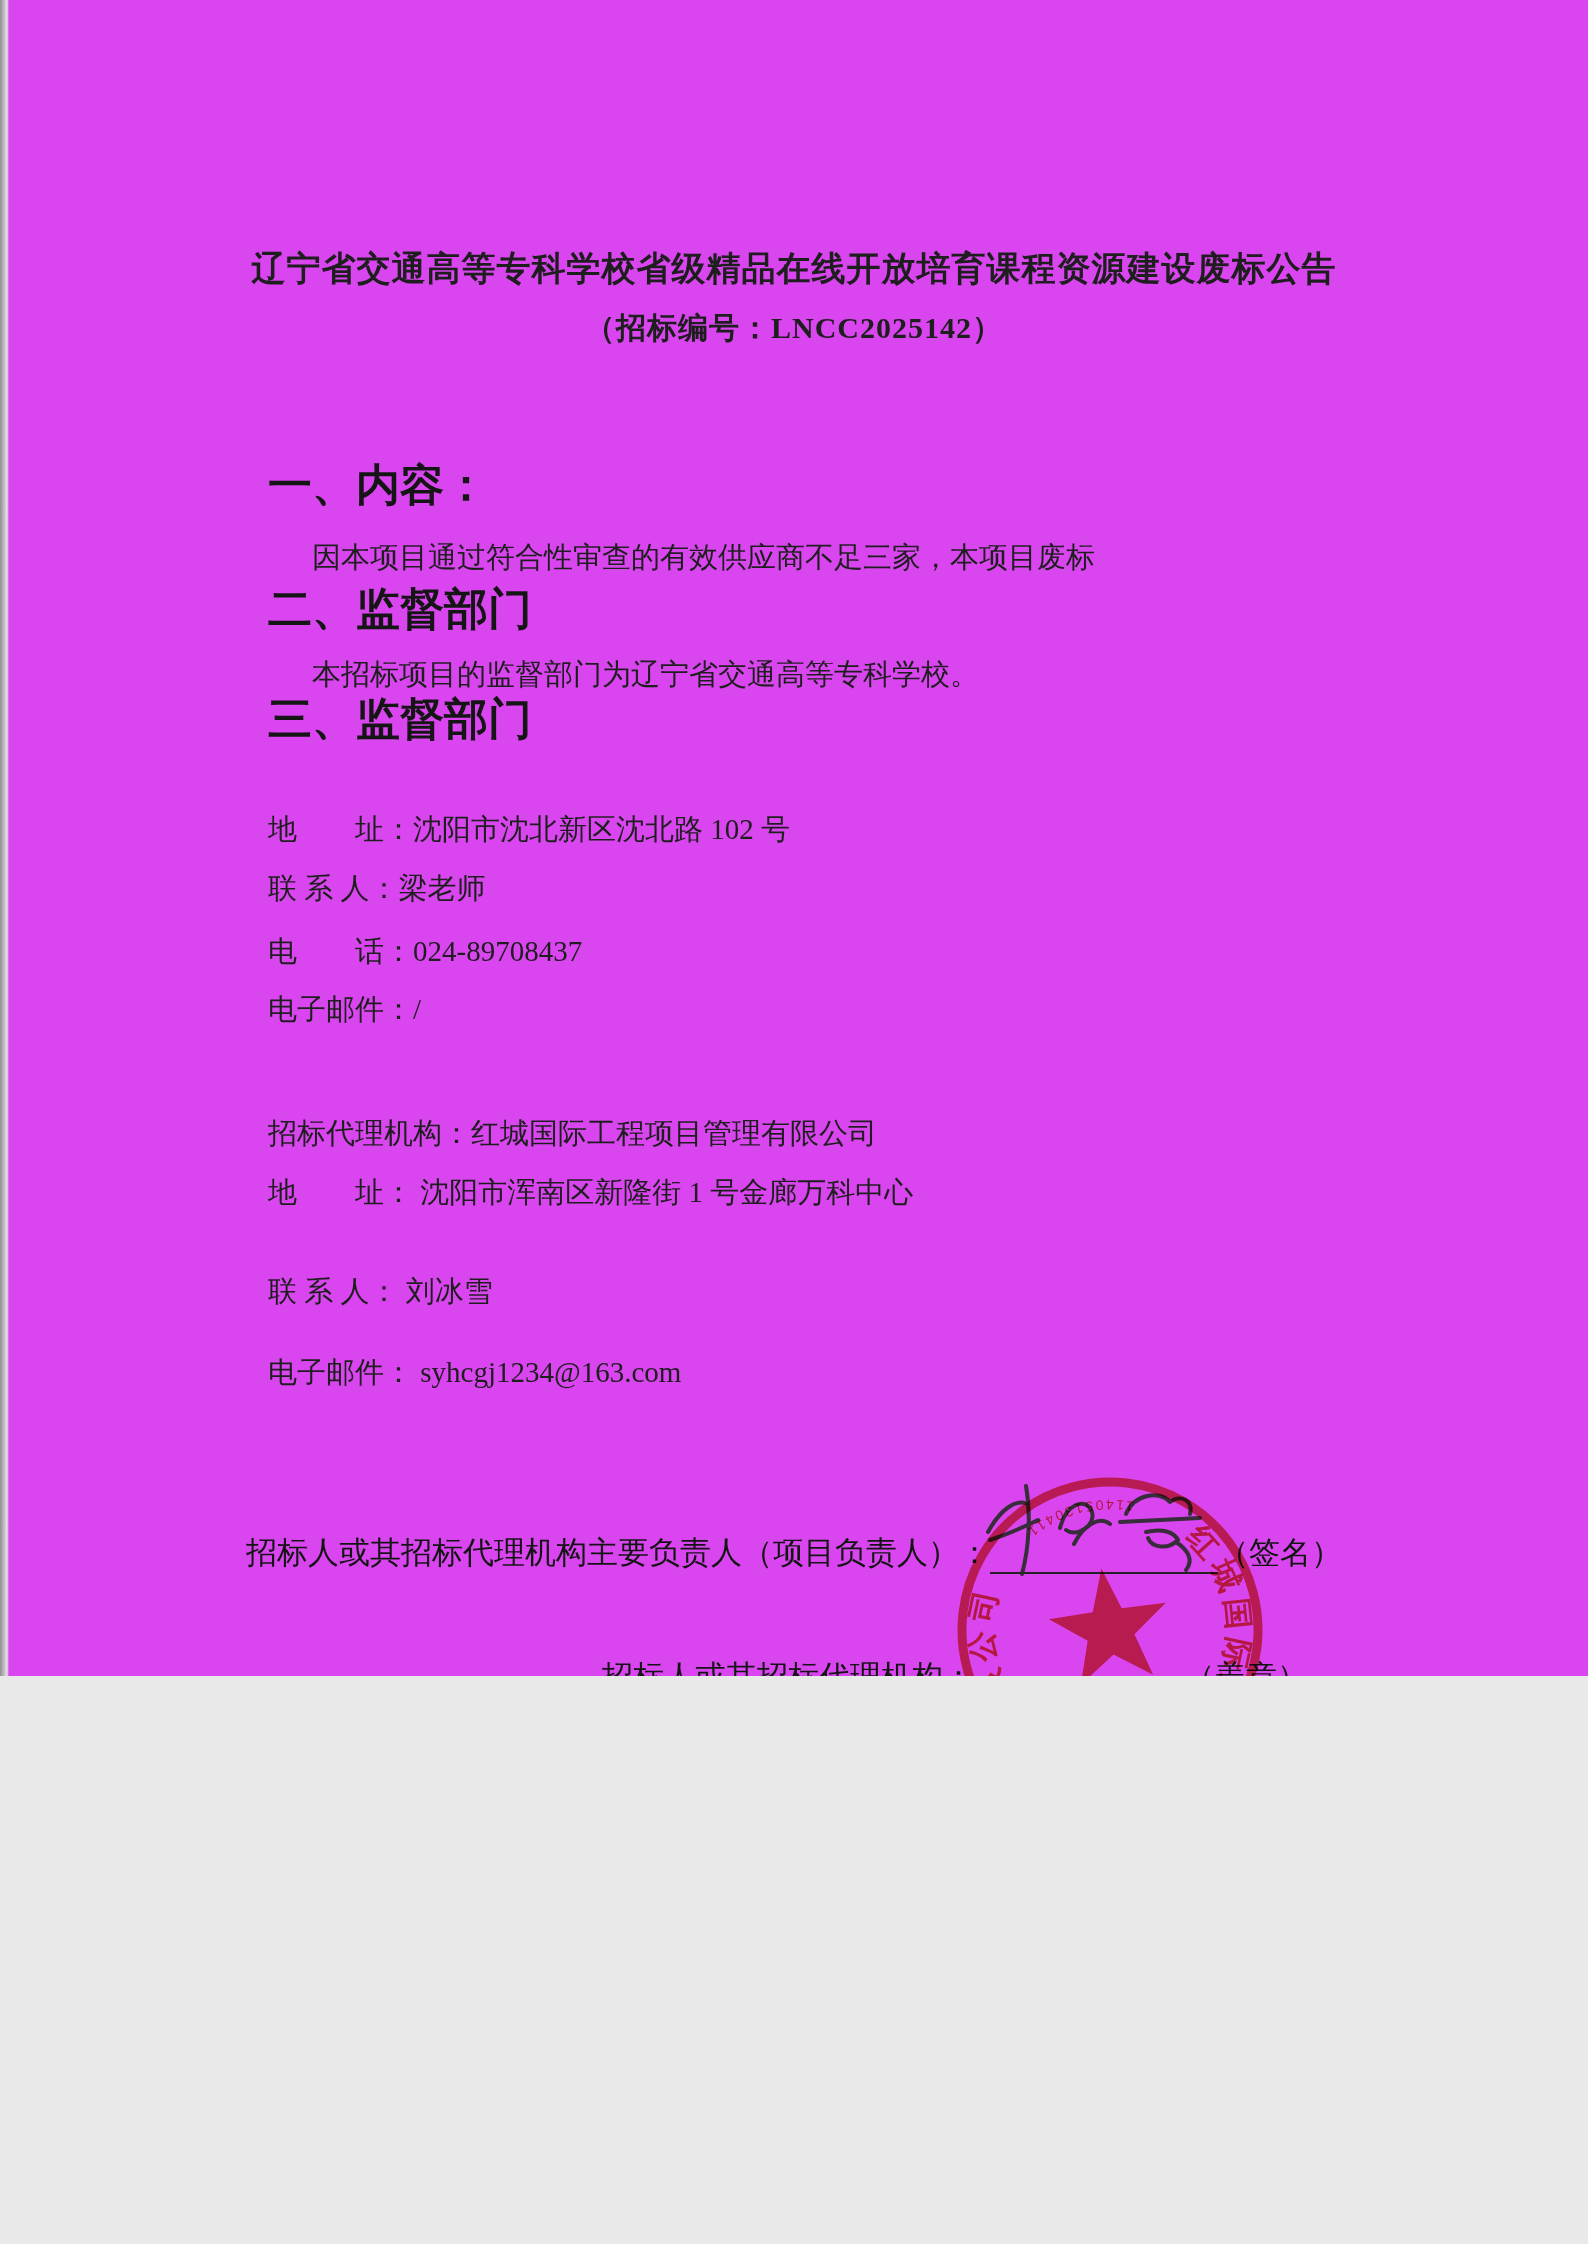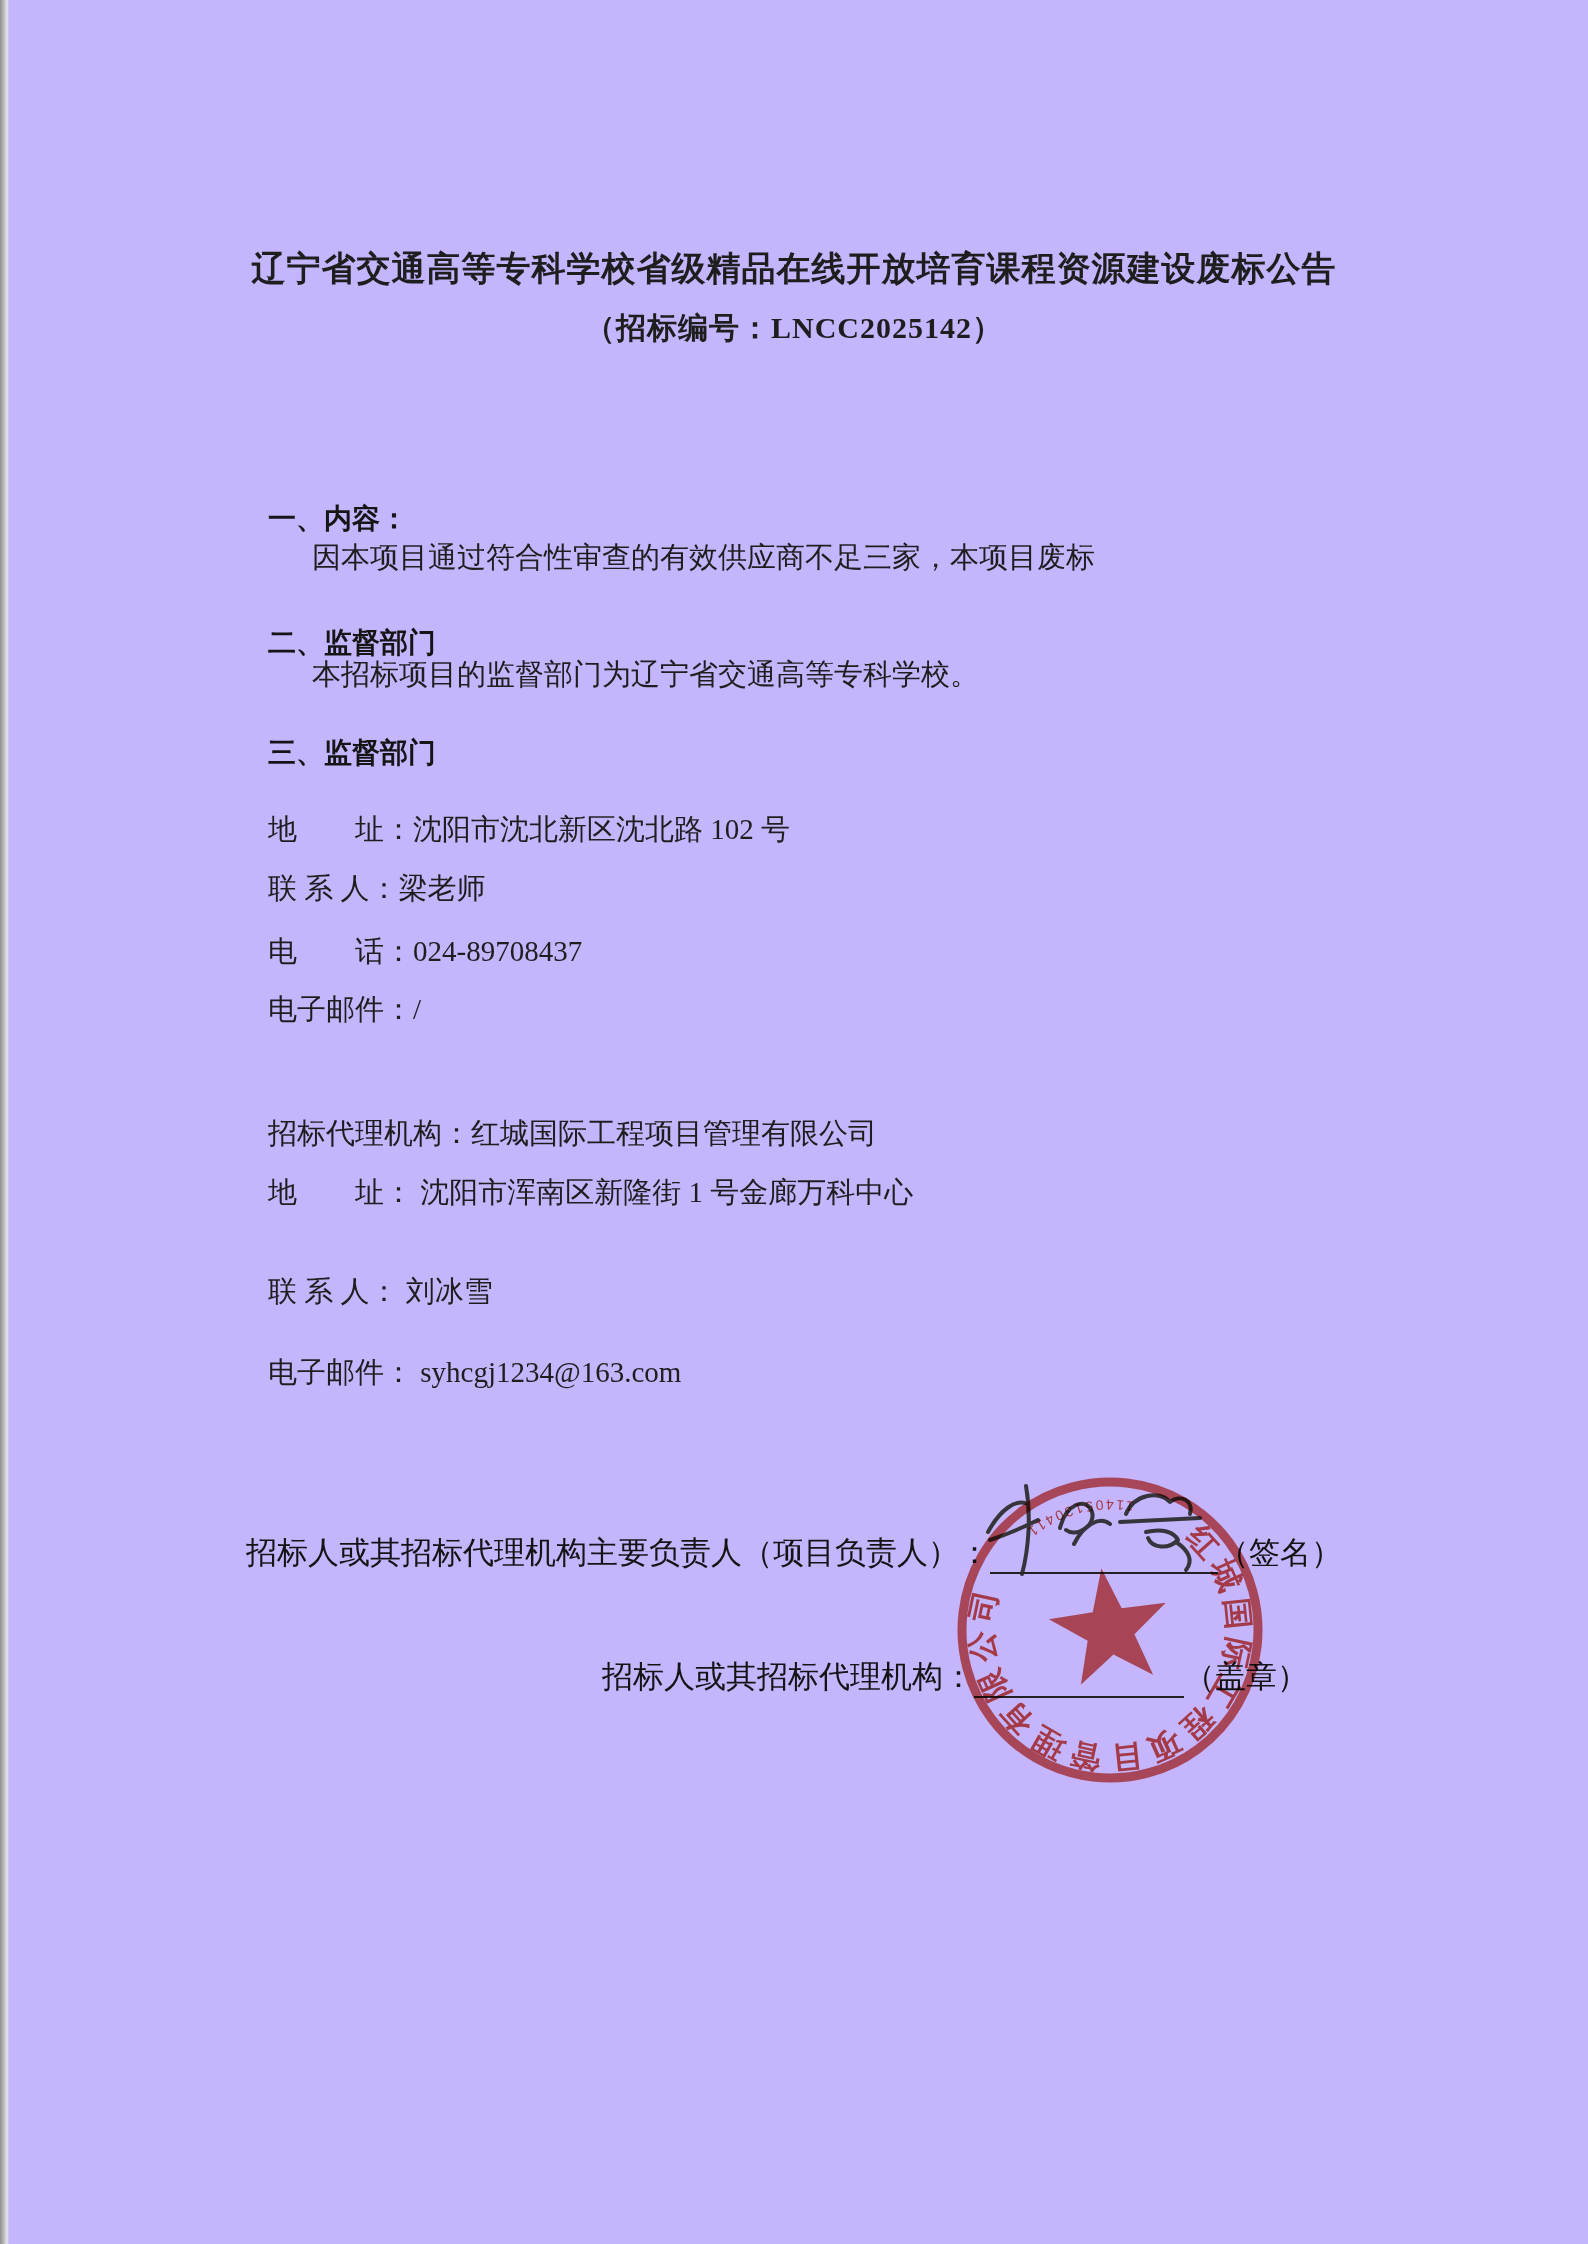--- a/index.html
+++ b/index.html
@@ -1,42 +1,41 @@
 <!DOCTYPE html>
 <html><head>
 <meta charset="utf-8">
 <style>
   html,body { margin:0; padding:0; background:#e9e9e9; }
   .page {
     position:relative;
-    width:1588px; height:2244px;
-    background:#c4b5fd;
+    width:1588px; height:1676px;
+    background:#d946ef;
     overflow:hidden;
     font-family:"Liberation Serif", serif;
     color:#1e1e1e;
   }
   .scan-edge {
     position:absolute; left:0; top:0; bottom:0; width:9px;
     background:linear-gradient(90deg,#8f8f8f 0%,#b9b9b9 40%,#e6e6e6 78%,rgba(255,255,255,0) 100%);
   }
   .doc-title {
     position:absolute; top:246px; left:0; width:100%;
     text-align:center; font-size:34px; font-weight:bold; letter-spacing:1px;
     white-space:nowrap;
   }
   .doc-subtitle {
     position:absolute; top:308px; left:0; width:100%;
     text-align:center; font-size:30px; font-weight:bold; letter-spacing:1px;
   }
   .sec-heading {
     position:absolute; left:268px;
     font-family:"Liberation Sans", sans-serif;
-    font-size:28px; font-weight:bold; color:#151515;
+    font-size:44px; font-weight:bold; color:#151515;
     white-space:pre;
-    margin-top:44px;
   }
   .sec-body {
     position:absolute; left:312px;
     font-size:29px; white-space:pre;margin-top:24px;
   }
   .c-row {
     position:absolute; left:268px;
     font-size:29px; white-space:pre;
   }
   .c-row .lbl { font-weight:normal; }

